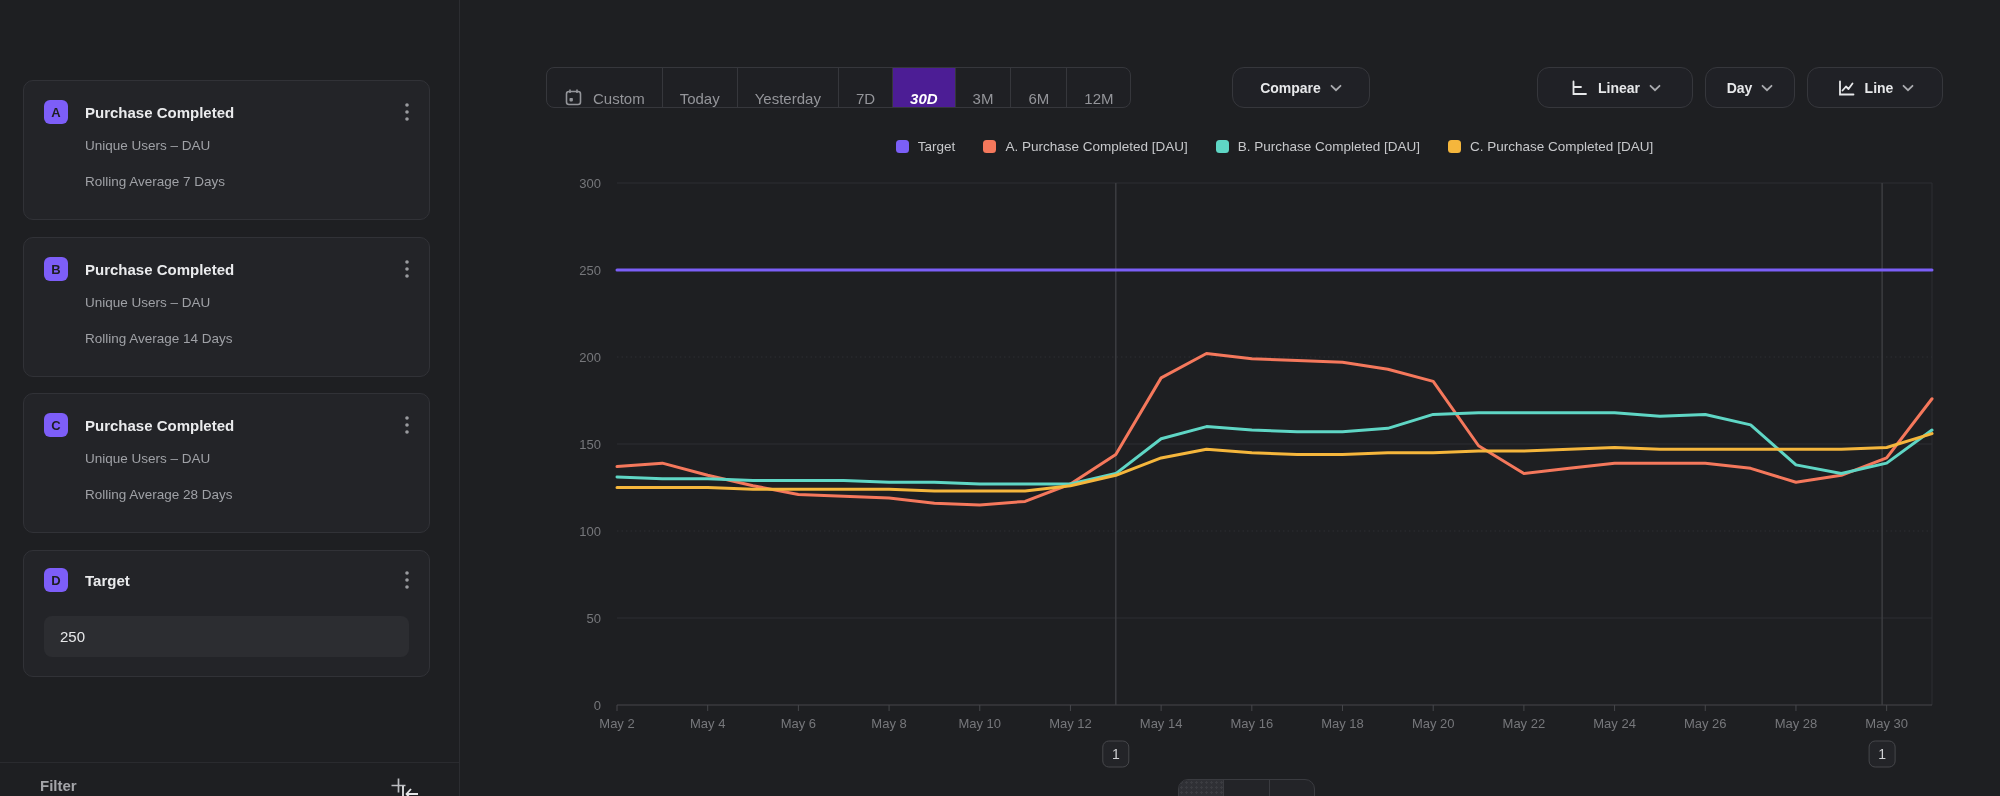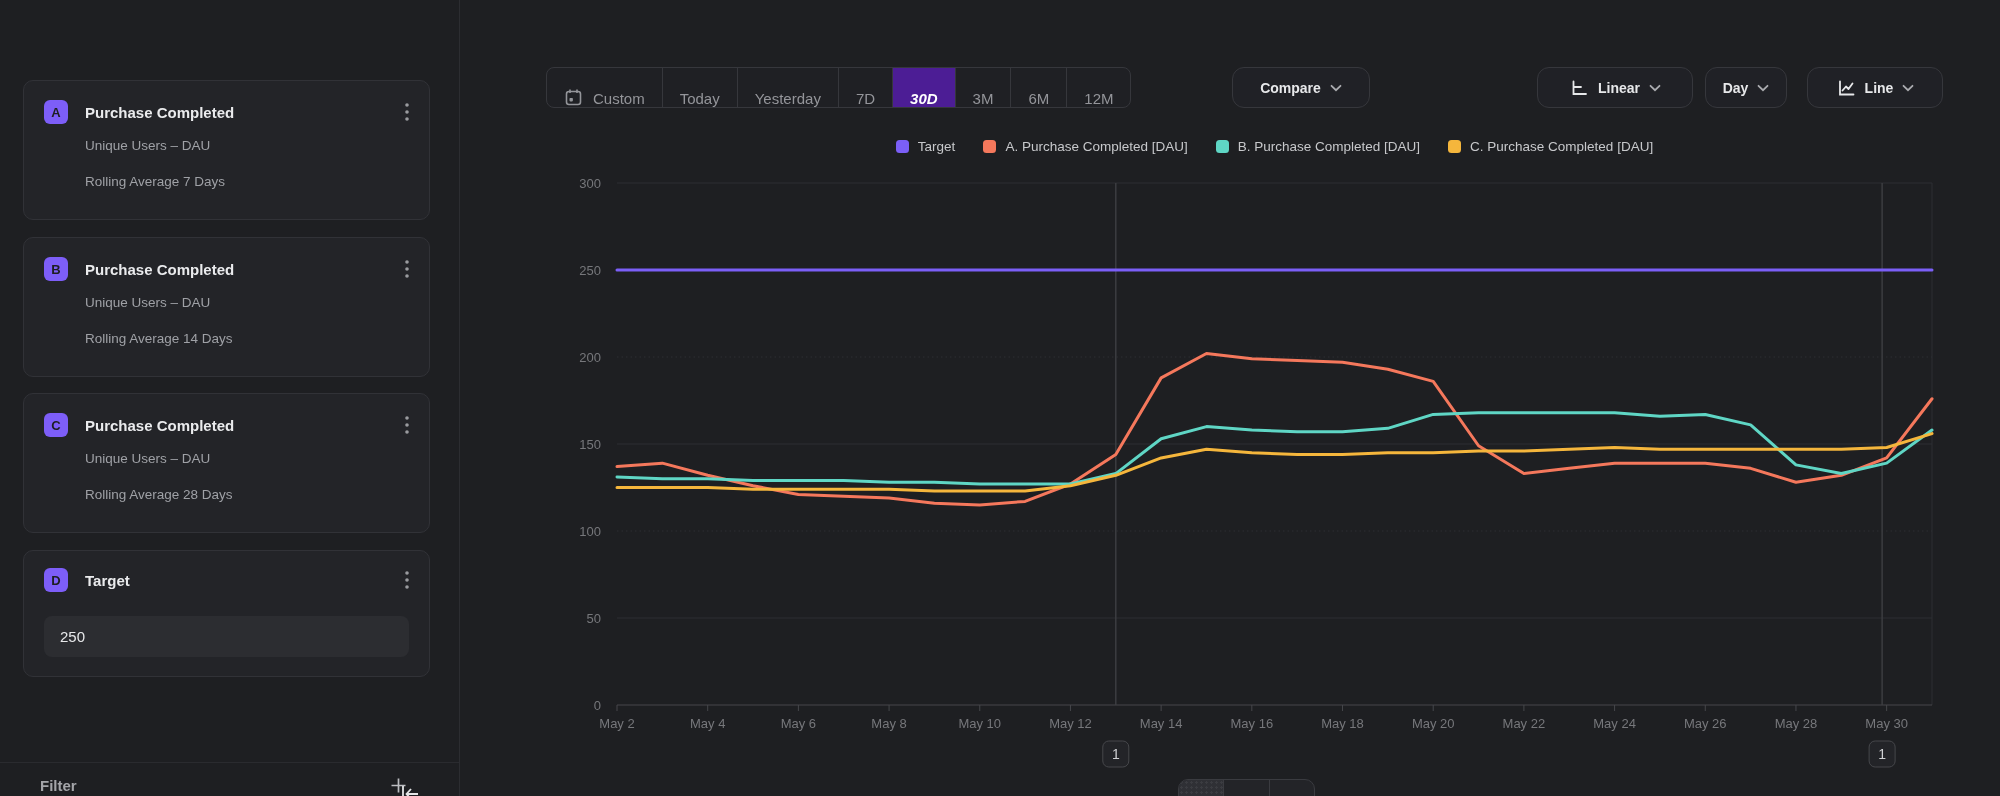--- a/index.html
+++ b/index.html
@@ -35,21 +35,21 @@
   .range-bar{position:absolute;left:85px;top:67px;height:41px;display:flex;align-items:stretch;
     border:1px solid #36373c;border-radius:8px;overflow:hidden;background:#1f2024;box-sizing:border-box;}
   .range-seg{display:flex;align-items:flex-end;gap:10px;padding:0 17px;font-size:15px;color:#94959a;cursor:pointer;border-left:1px solid #36373c;}
   .range-seg:first-child{border-left:none;}
   .range-seg.active{background:#4c1d95;color:#ffffff;font-weight:700;font-style:italic;}
 
   .tool-btn{position:absolute;top:67px;height:41px;box-sizing:border-box;border:1px solid #36373c;background:#202126;
     border-radius:12px;display:flex;align-items:center;justify-content:center;gap:9px;font-size:14px;font-weight:700;color:#e7e8ea;cursor:pointer;}
   .btn-compare{left:771px;width:138px;}
   .btn-linear{left:1076px;width:156px;}
-  .btn-day{left:1244px;width:82px;}
+  .btn-day{left:1244px;width:90px;}
   .btn-line{left:1346px;width:136px;}
 
   .legend{position:absolute;left:156px;top:139px;width:1315px;display:flex;justify-content:center;gap:28px;align-items:center;}
   .legend-item{display:flex;align-items:center;gap:9px;cursor:pointer;}
   .legend-swatch{width:13px;height:13px;border-radius:3.5px;flex:none;}
   .legend-label{font-size:13.5px;color:#c7c8cb;}
 
   .bottom-toggle{position:absolute;left:717px;top:779px;width:137px;height:42px;box-sizing:border-box;
     border:1px solid #3a3b40;border-radius:10px 10px 0 0;background:#232428;display:flex;overflow:hidden;}
   .toggle-seg{flex:1;display:flex;align-items:flex-end;justify-content:center;padding-bottom:0;cursor:pointer;border-left:1px solid #3a3b40;}

